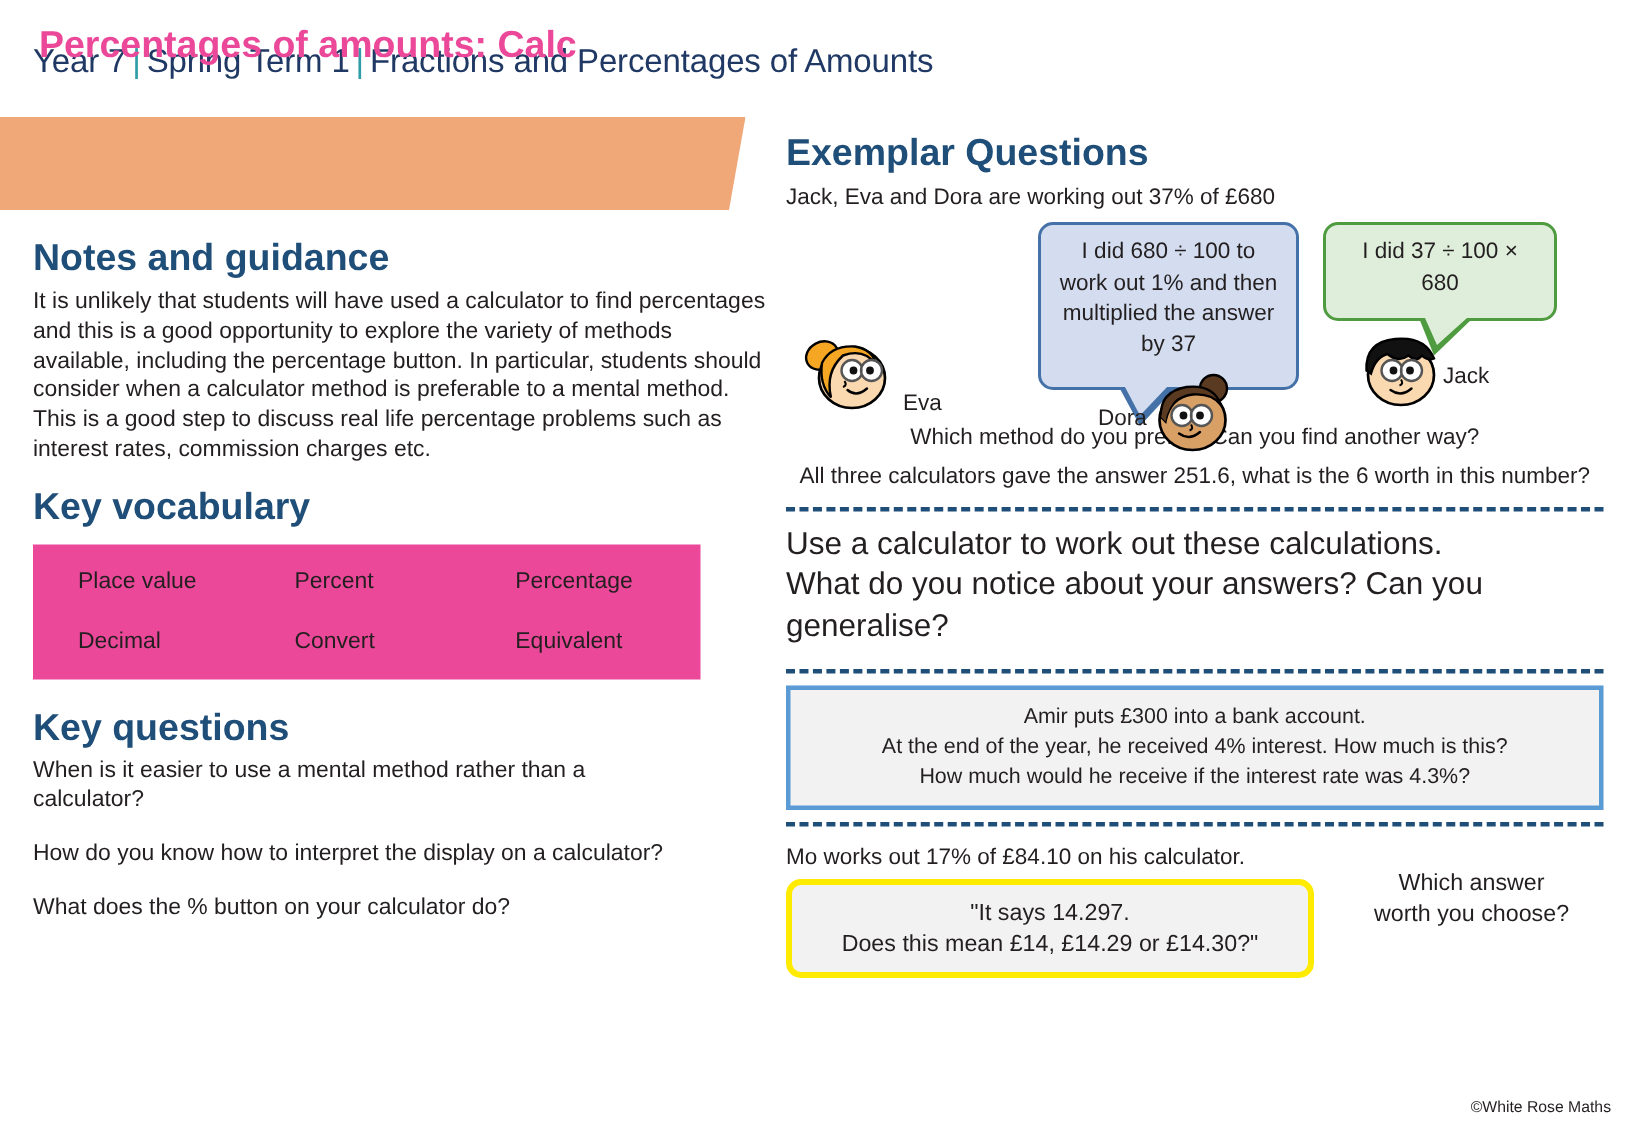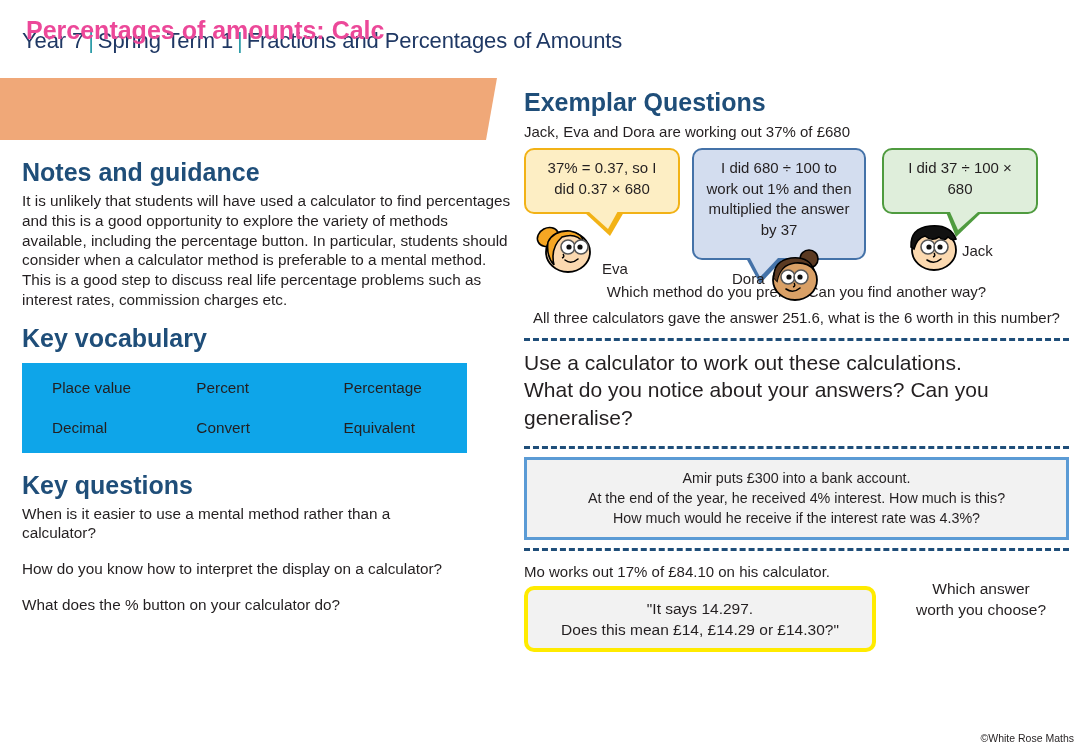--- a/index.html
+++ b/index.html
@@ -100,21 +100,21 @@
     line-height: 1.15;
   }
   .body-text {
     font-size: 15.3px;
     line-height: 1.30;
     color: #231f20;
     margin: 0;
   }
 
   .vocab-box {
-    background: #0ea5e9;
+    background: #ec4899;
     margin-top: 10px;
     padding: 16px 0 16px 0;
     width: 445px;
   }
   .vocab-row {
     display: flex;
   }
   .vocab-row + .vocab-row { margin-top: 22px; }
   .vocab-cell {
     font-size: 15.3px;
@@ -362,25 +362,20 @@
   <p class="kq-item">What does the % button on your calculator do?</p>
 </div>
 
 <div class="right-col">
 
   <h2 class="exemplar-heading">Exemplar Questions</h2>
   <p class="exemplar-intro">Jack, Eva and Dora are working out 37% of £680</p>
 
   <div class="bubbles">
 
-    <div class="bubble bubble-eva">
-      <span>37% = 0.37, so I did 0.37 × 680</span>
-      <span class="tail-outer"></span>
-      <span class="tail-inner"></span>
-    </div>
 
     <div class="bubble bubble-dora">
       <span>I did 680 ÷ 100 to work out 1% and then multiplied the answer by 37</span>
       <span class="tail-outer"></span>
       <span class="tail-inner"></span>
     </div>
 
     <div class="bubble bubble-jack">
       <span>I did 37 ÷ 100 × 680</span>
       <span class="tail-outer"></span>

